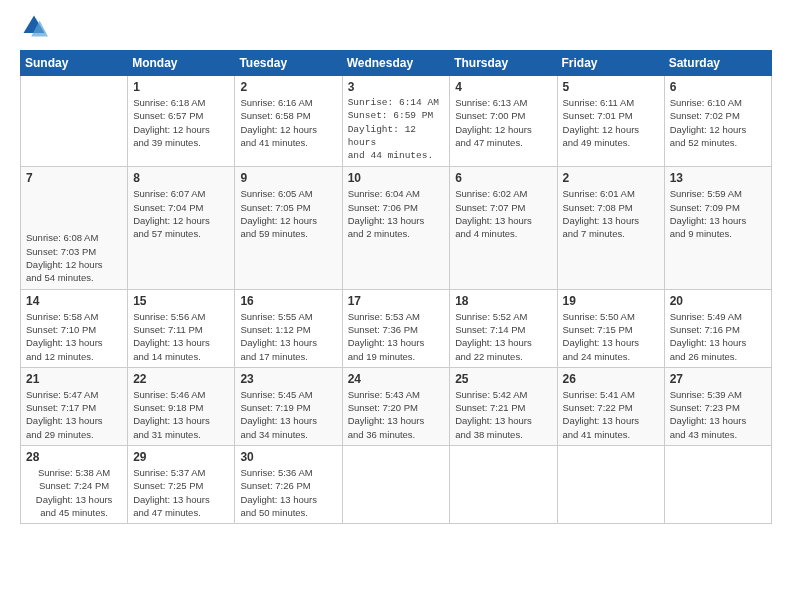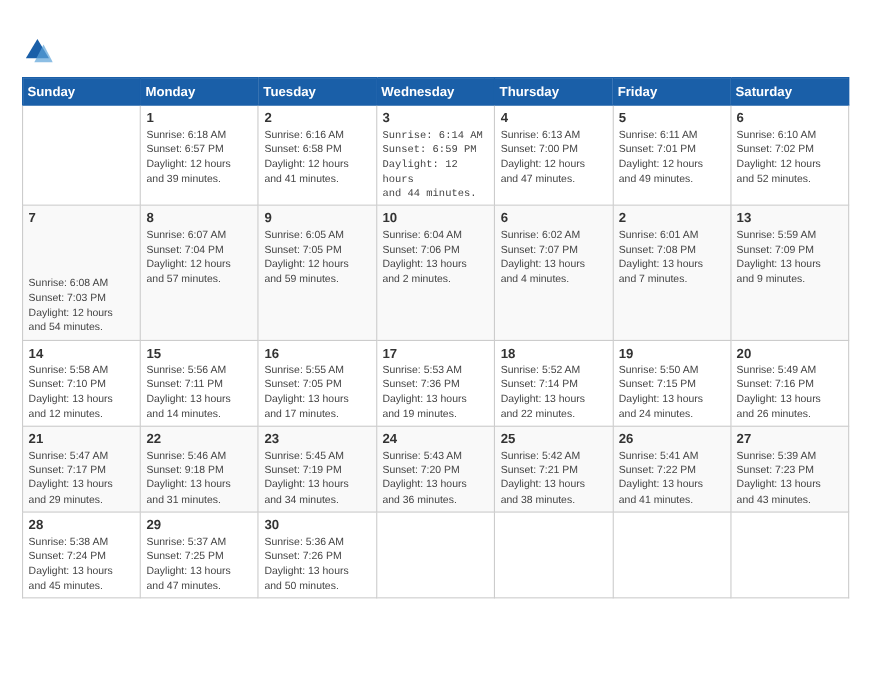--- a/index.html
+++ b/index.html
@@ -5,21 +5,21 @@
     * { margin: 0; padding: 0; box-sizing: border-box; }
     body {
       font-family: Arial, sans-serif;
       background: #fff;
       width: 792px;
       height: 612px;
       overflow: hidden;
     }
     .page {
       width: 792px;
-      padding: 32px 20px 10px 20px;
+      padding: 12px 20px 10px 20px;
     }
     .header-area {
       display: flex;
       justify-content: space-between;
       align-items: flex-start;
       margin-bottom: 10px;
     }
     .logo {
       display: flex;
       align-items: center;
@@ -240,21 +240,21 @@
           <td>
             <span class="day-number">15</span>
             <div class="day-info" style="white-space: pre-line;">Sunrise: 5:56 AM
 Sunset: 7:11 PM
 Daylight: 13 hours
 and 14 minutes.</div>
           </td>
           <td>
             <span class="day-number">16</span>
             <div class="day-info" style="white-space: pre-line;">Sunrise: 5:55 AM
-Sunset: 7:05 PM
+Sunset: 1:12 PM
 Daylight: 13 hours
 and 17 minutes.</div>
           </td>
           <td>
             <span class="day-number">17</span>
             <div class="day-info" style="white-space: pre-line;">Sunrise: 5:53 AM
 Sunset: 7:36 PM
 Daylight: 13 hours
 and 19 minutes.</div>
           </td>
@@ -327,21 +327,21 @@
             <span class="day-number">27</span>
             <div class="day-info" style="white-space: pre-line;">Sunrise: 5:39 AM
 Sunset: 7:23 PM
 Daylight: 13 hours
 and 43 minutes.</div>
           </td>
         </tr>
         <tr>
           <td>
             <span class="day-number">28</span>
-            <div class="day-info" style="white-space: pre-line;">Sunrise: 5:38 AM
+            <div class="day-info" style="white-space: pre-line; text-align: center;">Sunrise: 5:38 AM
 Sunset: 7:24 PM
 Daylight: 13 hours
 and 45 minutes.</div>
           </td>
           <td>
             <span class="day-number">29</span>
             <div class="day-info" style="white-space: pre-line;">Sunrise: 5:37 AM
 Sunset: 7:25 PM
 Daylight: 13 hours
 and 47 minutes.</div>

